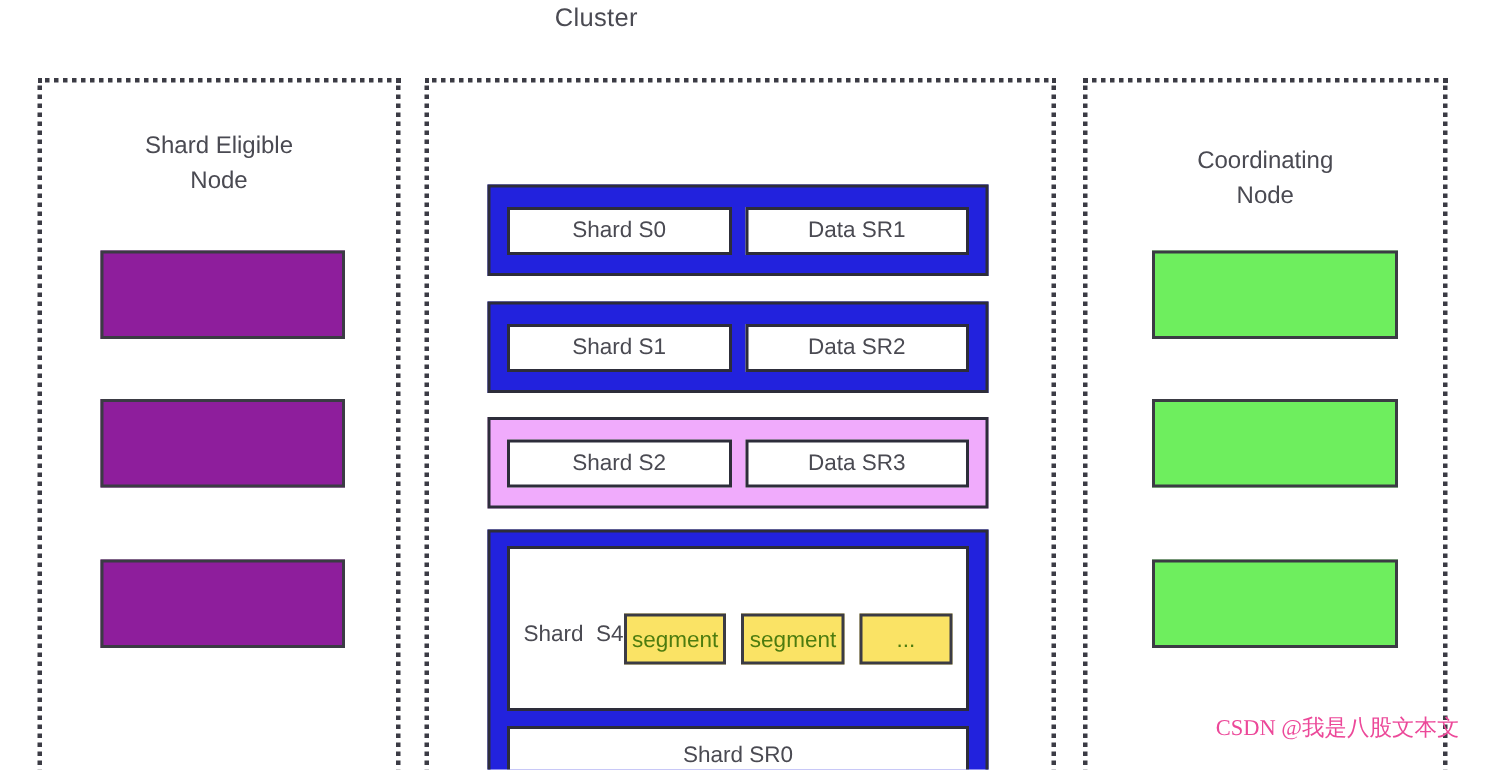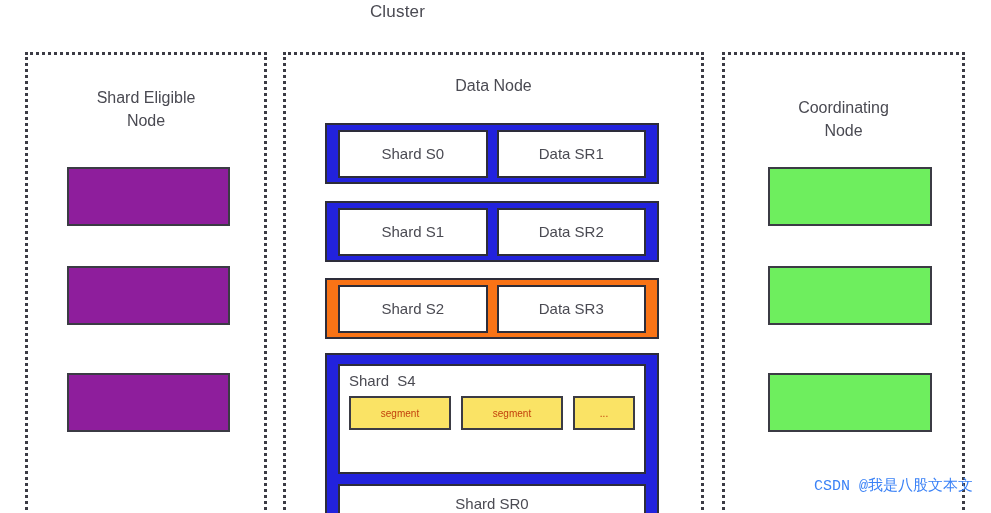--- a/index.html
+++ b/index.html
@@ -77,21 +77,21 @@
     gap: 9px;
     padding: 0 11px;
   }
 
   .shard-row.pair        { height: 61px; top: 68px; }
   .shard-row.pair.row-1  { top: 146px; }
   .shard-row.pair.row-2  { top: 223px; }
 
   .shard-cell {
     flex: 1 1 0;
-    height: 48px;
+    height: 32px;
     background: #ffffff;
     border: 2.5px solid #2d2d3a;
     display: flex;
     align-items: center;
     justify-content: center;
     font-size: 15px;
     color: #4a4a52;
   }
 
   
@@ -106,23 +106,23 @@
     display: flex;
     flex-direction: column;
     gap: 10px;
   }
 
   #shard-s4-panel {
     background: #ffffff;
     border: 2.5px solid #2d2d3a;
     flex: 1 1 auto;
     display: flex;
-    flex-direction: column;
-    align-items: flex-start;
-    padding: 6px 9px 10px 9px;
+    flex-direction: row;
+    align-items: center;
+    padding: 24px 9px 10px 9px;
   }
 
   #shard-s4-label {
     font-size: 15px;
     color: #4a4a52;
     white-space: pre;
     margin-bottom: 7px;
   }
 
   #segment-list {
@@ -131,22 +131,22 @@
     gap: 10px;
     width: 100%;
   }
 
   .segment-box {
     height: 34px;
     border: 2.5px solid #3b3b44;
     display: flex;
     align-items: center;
     justify-content: center;
-    font-size: 10px;
-    color: #c2410c;
+    font-size: 15px;
+    color: #4d7c0f;
   }
   .segment-box.wide    { flex: 1 1 0; }
   .segment-box.ellipsis{ flex: 0 0 62px; }
 
   #shard-sr0 {
     flex: 0 0 38px;
     background: #ffffff;
     border: 2.5px solid #2d2d3a;
     display: flex;
     align-items: center;
@@ -154,23 +154,23 @@
     font-size: 15px;
     color: #4a4a52;
   }
 
   
   #watermark {
     position: absolute;
     right: 18px;
     bottom: 18px;
     font-size: 15px;
-    color: #3b82f6;
+    color: #ec4899;
     white-space: nowrap;
-    font-family: Liberation Mono, monospace;
+    font-family: Liberation Serif, serif;
     margin-left: 12px;
   }
 </style>
 </head>
 <body>
 
 <div id="cluster-title">Cluster</div>
 
 <div id="master-node-box" class="node-box">
 
@@ -179,33 +179,32 @@
     <div>Node</div>
   </div>
 
   <div class="plain-rect purple-rect rect-slot-0" style="background:#8e1e9c;"></div>
   <div class="plain-rect purple-rect rect-slot-1" style="background:#8e1e9c;"></div>
   <div class="plain-rect purple-rect rect-slot-2" style="background:#8e1e9c;"></div>
 </div>
 
 <div id="data-node-box" class="node-box">
 
-  <div id="data-node-title" class="node-title">Data Node</div>
 
   <div class="shard-row pair row-0" style="background:#2222dd;">
     <div class="shard-cell">Shard S0</div>
     <div class="shard-cell">Data SR1</div>
   </div>
 
   <div class="shard-row pair row-1" style="background:#2222dd;align-items:center;">
     <div class="shard-cell">Shard S1</div>
     <div class="shard-cell">Data SR2</div>
   </div>
 
-  <div class="shard-row pair row-2" style="background:#f97316;">
+  <div class="shard-row pair row-2" style="background:#f0abfc;">
     <div class="shard-cell">Shard S2</div>
     <div class="shard-cell">Data SR3</div>
   </div>
 
   <div id="shard-composite" style="background:#2222dd;">
 
     <div id="shard-s4-panel">
       <div id="shard-s4-label">Shard  S4</div>
 
       <div id="segment-list">

